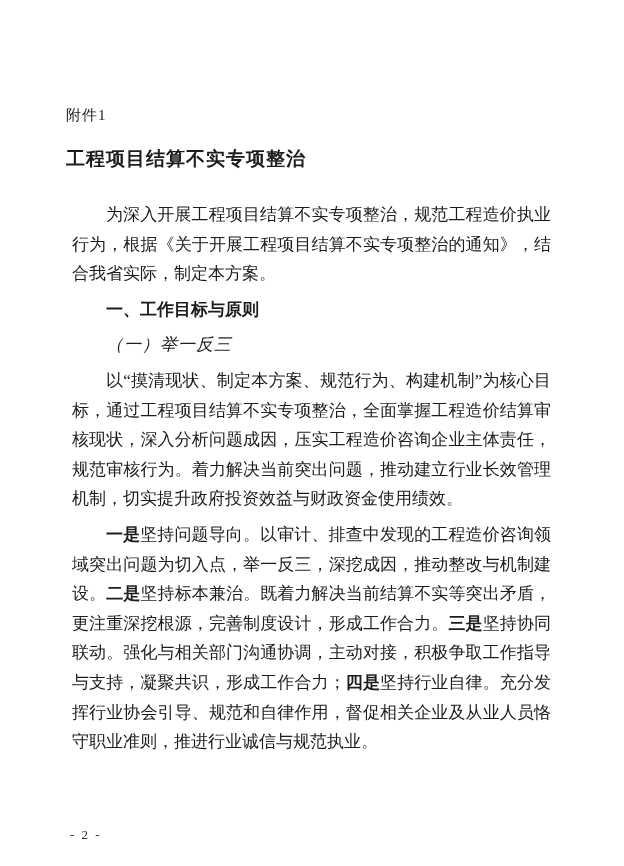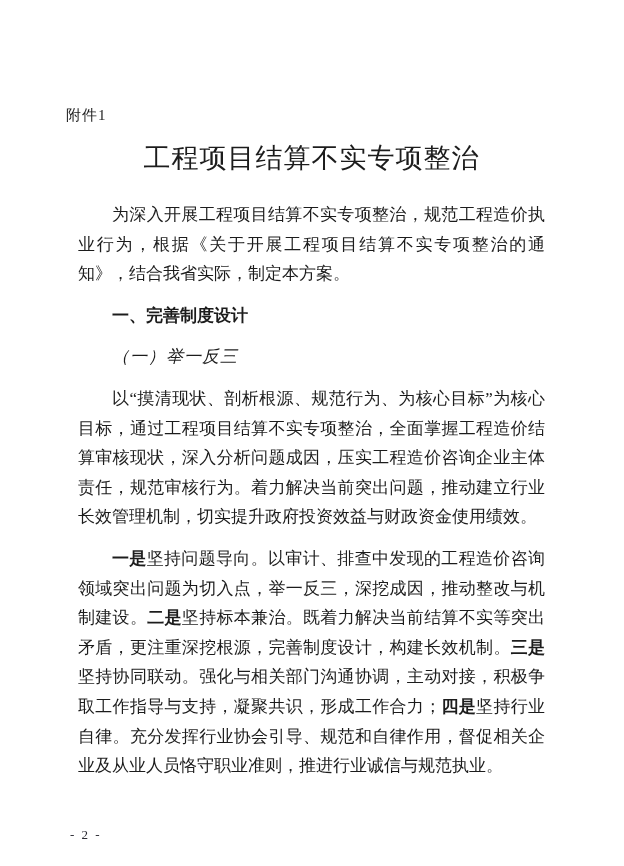--- a/index.html
+++ b/index.html
@@ -24,38 +24,37 @@
     padding-top: 106px;
   }
   .attachment {
     font-size: 15px;
     line-height: 19px;
     letter-spacing: 1px;
   }
   .doc-title {
     margin: 17px 0 0 0;
     font-family: "Liberation Sans", sans-serif;
-    font-weight: 400;
-    font-size: 27px;
+    font-weight: 700;
+    font-size: 19px;
     line-height: 33px;
-    text-align: center;
     letter-spacing: 1px;
   }
   .doc-title .title-line {
     display: block;
   }
   .body {
     margin-top: 25px;
     font-size: 17px;
     line-height: 29.6px;
     text-align: justify;
     text-justify: inter-ideograph;
   }
   .body p {
-    margin: 12px;
+    margin: 6px;
     padding: 0;
     text-indent: 2em;
   }
   .body p.heading1 {
     font-family: "Liberation Sans", sans-serif;
     font-weight: 700;
   }
   .body p.heading2 {
     font-style: italic;
     letter-spacing: 1px;
@@ -77,20 +76,20 @@
 <body>
 
 <div class="page">
   <div class="content">
     <div class="attachment">附件1</div>
     <h1 class="doc-title">
       <span class="title-line">工程项目结算不实专项整治</span>
     </h1>
     <div class="body">
         <p class="body"><span>为深入开展工程项目结算不实专项整治，规范工程造价执业行为，根据《关于开展工程项目结算不实专项整治的通知》，结合我省实际，制定本方案。</span></p>
-        <p class="heading1"><span class="bold">一、完善制度设计</span></p>
+        <p class="heading1"><span class="bold">一、工作目标与原则</span></p>
         <p class="heading2"><span>（一）举一反三</span></p>
-        <p class="body"><span>以“摸清现状、剖析根源、规范行为、为核心目标”为核心目标，通过工程项目结算不实专项整治，全面掌握工程造价结算审核现状，深入分析问题成因，压实工程造价咨询企业主体责任，规范审核行为。着力解决当前突出问题，推动建立行业长效管理机制，切实提升政府投资效益与财政资金使用绩效。</span></p>
-        <p class="body"><span class="bold">一是</span><span>坚持问题导向。以审计、排查中发现的工程造价咨询领域突出问题为切入点，举一反三，深挖成因，推动整改与机制建设。</span><span class="bold">二是</span><span>坚持标本兼治。既着力解决当前结算不实等突出矛盾，更注重深挖根源，完善制度设计，构建长效机制。</span><span class="bold">三是</span><span>坚持协同联动。强化与相关部门沟通协调，主动对接，积极争取工作指导与支持，凝聚共识，形成工作合力；</span><span class="bold">四是</span><span>坚持行业自律。充分发挥行业协会引导、规范和自律作用，督促相关企业及从业人员恪守职业准则，推进行业诚信与规范执业。</span></p>
+        <p class="body"><span>以“摸清现状、制定本方案、规范行为、构建机制”为核心目标，通过工程项目结算不实专项整治，全面掌握工程造价结算审核现状，深入分析问题成因，压实工程造价咨询企业主体责任，规范审核行为。着力解决当前突出问题，推动建立行业长效管理机制，切实提升政府投资效益与财政资金使用绩效。</span></p>
+        <p class="body"><span class="bold">一是</span><span>坚持问题导向。以审计、排查中发现的工程造价咨询领域突出问题为切入点，举一反三，深挖成因，推动整改与机制建设。</span><span class="bold">二是</span><span>坚持标本兼治。既着力解决当前结算不实等突出矛盾，更注重深挖根源，完善制度设计，形成工作合力。</span><span class="bold">三是</span><span>坚持协同联动。强化与相关部门沟通协调，主动对接，积极争取工作指导与支持，凝聚共识，形成工作合力；</span><span class="bold">四是</span><span>坚持行业自律。充分发挥行业协会引导、规范和自律作用，督促相关企业及从业人员恪守职业准则，推进行业诚信与规范执业。</span></p>
       </div>
   </div>
   <div class="page-number">- 2 -</div>
 </div>
 
 </body></html>

